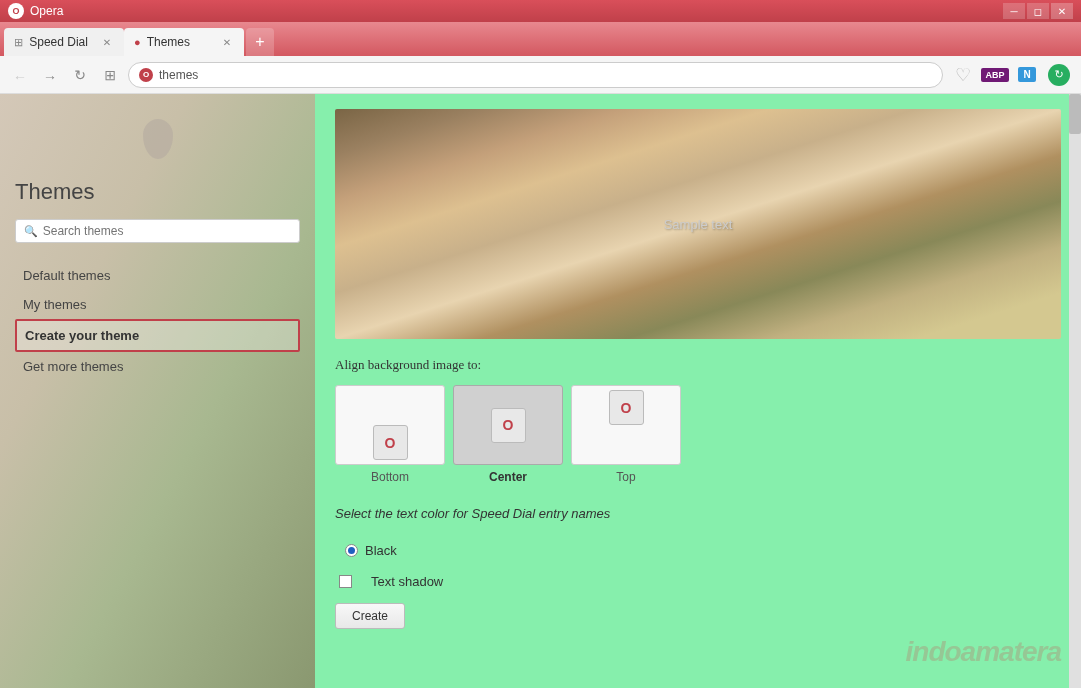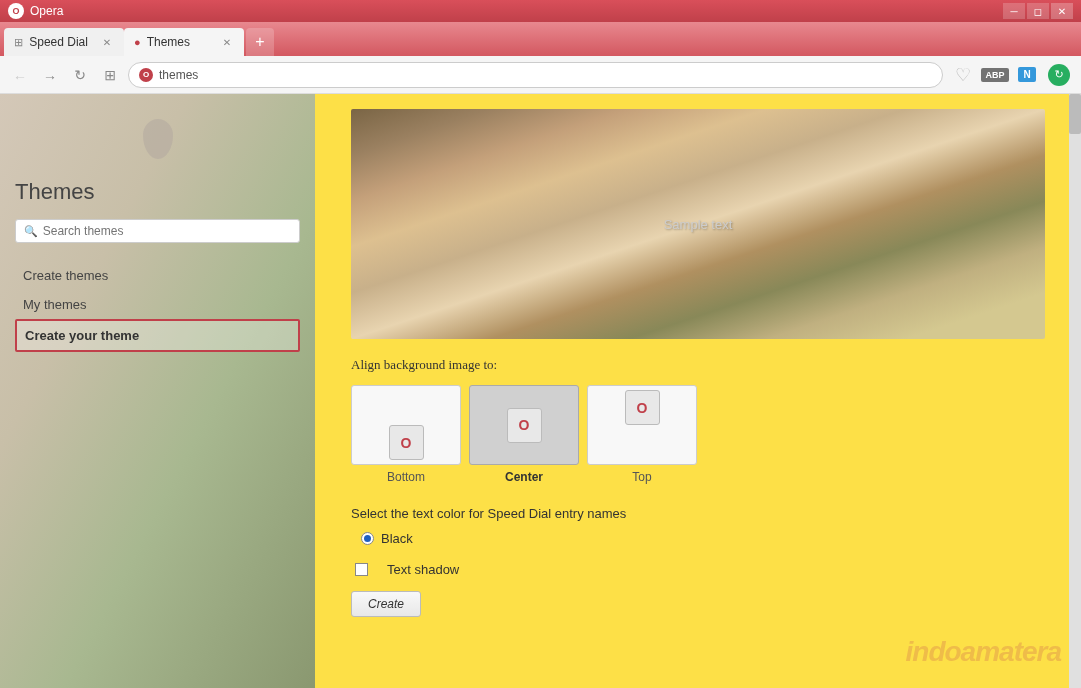--- a/index.html
+++ b/index.html
@@ -126,21 +126,21 @@
     .toolbar-icon {
       width: 28px; height: 28px;
       border: none; background: none;
       cursor: pointer;
       display: flex; align-items: center; justify-content: center;
       color: #888; font-size: 16px;
       border-radius: 3px;
     }
     .heart-icon { color: #bbb; font-size: 18px; }
     .abp-badge {
-      background: #737373; color: white;
+      background: #701a75; color: white;
       font-size: 9px; font-weight: bold;
       padding: 2px 4px; border-radius: 2px;
     }
     .n-badge {
       background: #3498db; color: white;
       font-size: 10px; font-weight: bold;
       padding: 2px 5px; border-radius: 2px;
     }
     .update-icon {
       width: 22px; height: 22px;
@@ -222,23 +222,23 @@
     .sidebar-nav-item.active {
       border: 2px solid #c0404a;
       font-weight: bold;
       color: #333;
       background: rgba(255,255,255,0.3);
     }
 
     
     .content-area {
       flex: 1;
-      background: #fde047;
+      background: #86efac;
       overflow-y: auto;
-      padding: 15px 36px;
+      padding: 15px 20px;
       position: relative;
     }
     .scrollbar-track {
       position: absolute;
       right: 0; top: 0; bottom: 0;
       width: 12px;
       background: #e0e0e0;
     }
     .scrollbar-thumb {
       position: absolute;
@@ -328,21 +328,22 @@
     }
     .align-label.selected-label { font-weight: bold; color: #333; }
 
     
     .text-color-section {
       margin-bottom: 16px;
     }
     .text-color-label {
       font-size: 13px;
       color: #333;
-      margin-bottom: 10px;
+      margin-bottom: 22px;
+      font-style: italic;
     }
     .radio-group { display: flex; flex-direction: column; gap: 6px; padding-left: 10px; }
     .radio-item {
       display: flex; align-items: center; gap: 7px;
       font-size: 13px; color: #333; cursor: pointer;
     }
     .radio-circle {
       width: 13px; height: 13px;
       border: 1px solid #888;
       border-radius: 50%;
@@ -374,21 +375,20 @@
     
     .create-btn {
       height: 26px;
       padding: 0 16px;
       background: linear-gradient(to bottom, #f8f8f8, #e8e8e8);
       border: 1px solid #bbb;
       border-radius: 3px;
       font-size: 12px;
       color: #333;
       cursor: pointer;
-      font-style: italic;
     }
 
     
     .watermark {
       position: absolute;
       bottom: 20px;
       right: 20px;
       font-size: 28px;
       color: rgba(200, 80, 80, 0.25);
       font-style: italic;
@@ -460,27 +460,30 @@
       <div class="opera-drop-logo">
         <div class="drop-shape"></div>
       </div>
       <div class="themes-title">Themes</div>
       <div class="search-box">
         <span class="search-icon-small">🔍</span>
         <input type="text" placeholder="Search themes" style="">
       </div>
       <nav class="sidebar-nav">
         <div class="sidebar-nav-item">
-          <span>Create themes</span>
+          <span>Default themes</span>
         </div>
         <div class="sidebar-nav-item">
           <span>My themes</span>
         </div>
         <div class="sidebar-nav-item active">
           <span>Create your theme</span>
+        </div>
+        <div class="sidebar-nav-item">
+          <span>Get more themes</span>
         </div>
       </nav>
     </div>
   </div>
 
   <div class="content-area">
 
     
     <div class="preview-image">
       <div class="preview-image-inner" style="

